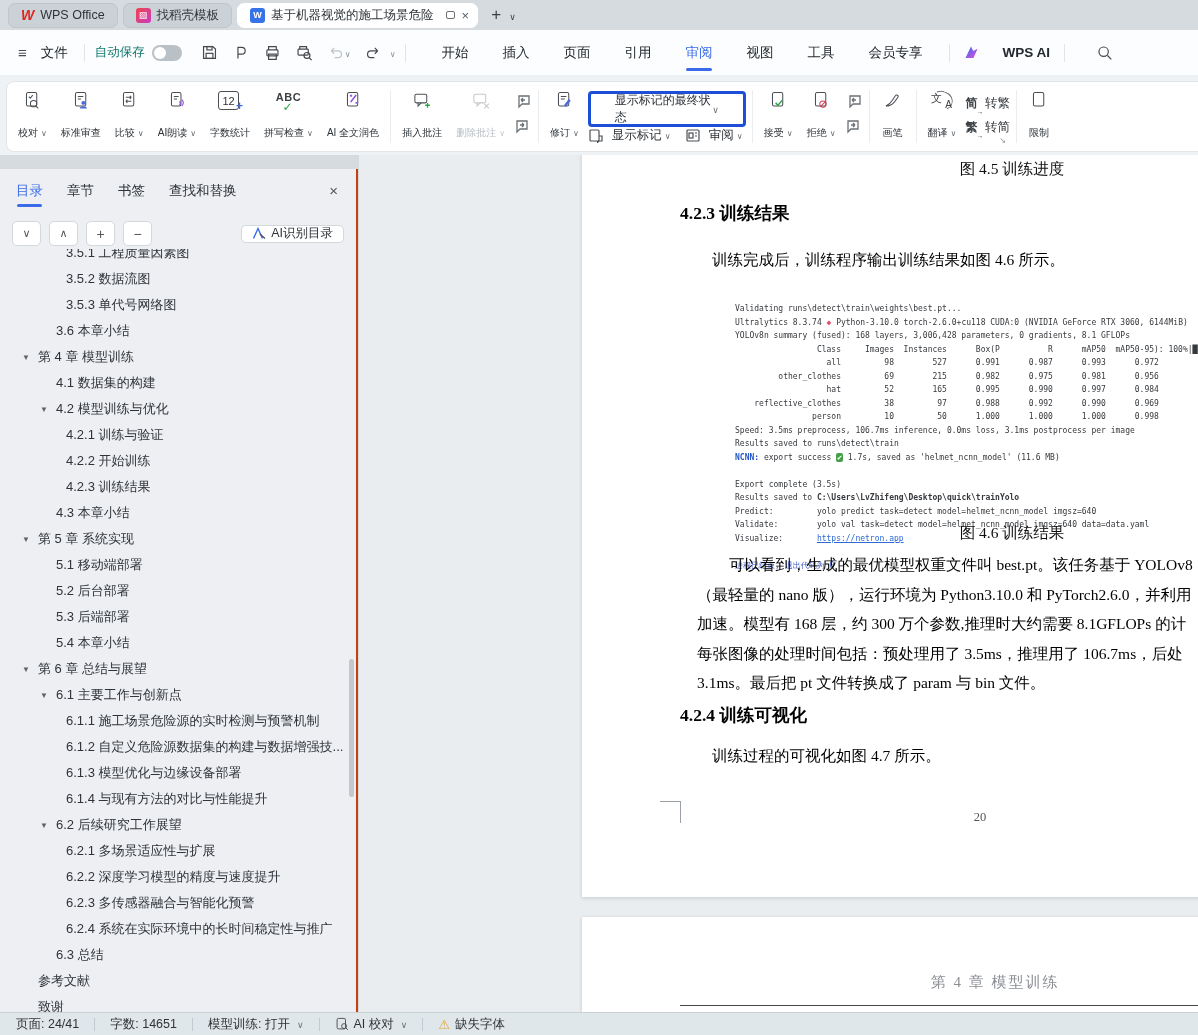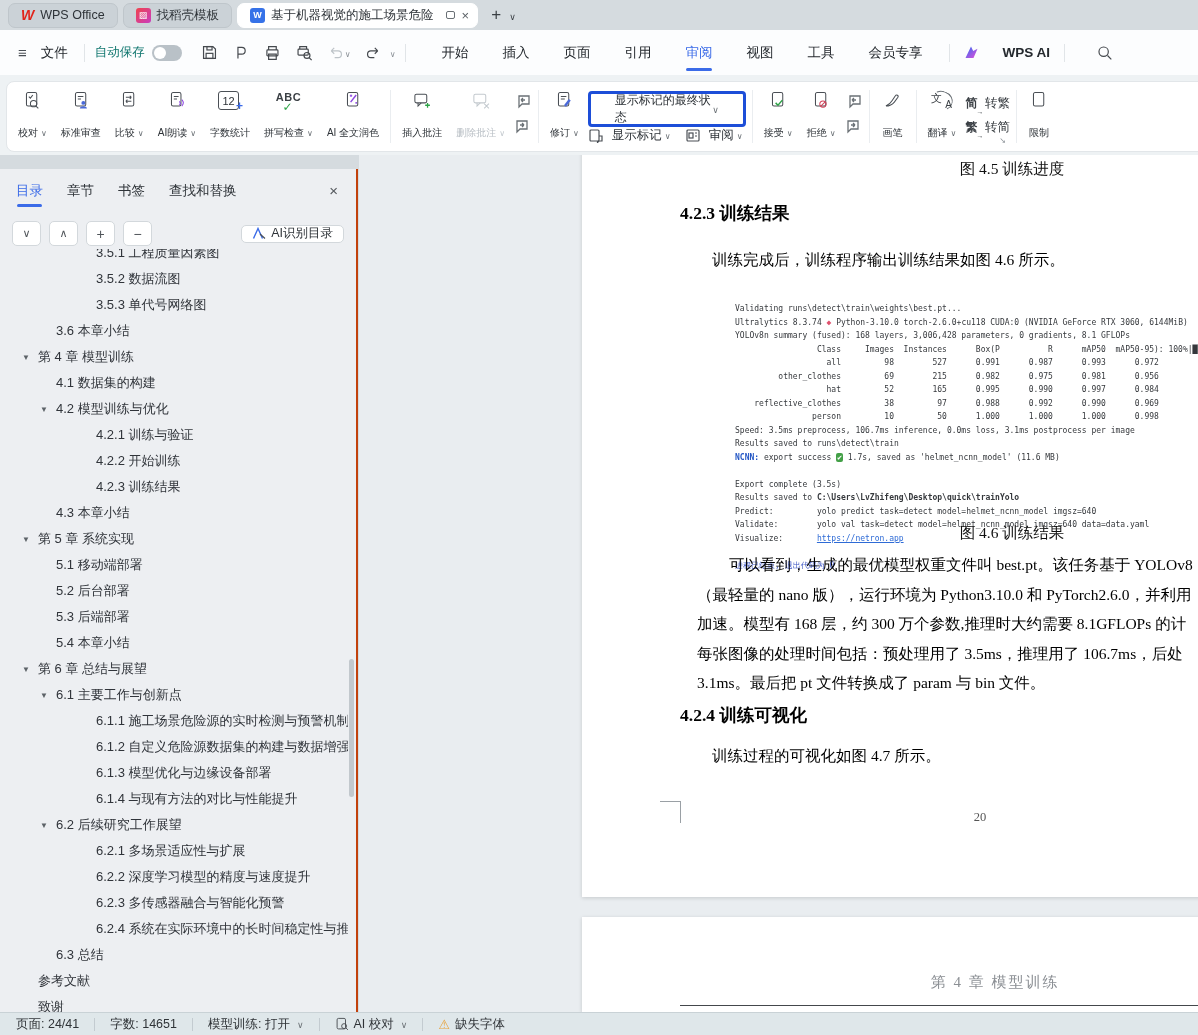--- a/index.html
+++ b/index.html
@@ -85,21 +85,21 @@
 .g-down::before{content:"∨"}.g-up::before{content:"∧"}
 .g-plus::before{content:"+";font-size:14px}.g-minus::before{content:"−";font-size:14px}
 .ai-toc-btn{margin-left:auto;display:flex;align-items:center;gap:5px;height:18px;padding:0 10px;background:#fff;border:1px solid #d3d8dc;border-radius:5px;font-size:12.5px;color:#2e3338}
 .toc{position:absolute;top:80px;bottom:0;left:0;right:8px;overflow:hidden}
 .toc-item{height:26px;display:flex;align-items:center;font-size:13px;color:#30343a;white-space:nowrap;overflow:hidden}
 .toc-item:first-child{margin-top:-9px}
 .toc-item .arr{width:16px;font-size:8px;color:#5d6368;visibility:hidden;flex:none}
 .toc-item .arr::before{content:"▼"}
 .toc-item.lvl1{padding-left:22px}
 .toc-item.lvl2{padding-left:40px}
-.toc-item.lvl3{padding-left:80px}
+.toc-item.lvl3{padding-left:50px}
 .side-scroll{position:absolute;right:2px;top:490px;width:5px;height:138px;border-radius:3px;background:#c2c8cd}
 
 
 .docarea{position:absolute;left:359px;top:155px;right:0;bottom:23px;background:#e9edf0;overflow:hidden}
 .page{position:absolute;left:223px;width:860px;background:#fff;box-shadow:0 1px 4px rgba(0,0,0,.15)}
 .page1{top:-6px;height:748px}
 .page2{top:762px;height:95px}
 .cap{position:absolute;width:100%;text-align:center;font-family:"Liberation Serif","DejaVu Serif",serif;font-size:15.5px;color:#101010}
 .cap45{top:10px}
 .cap46{top:374px}

